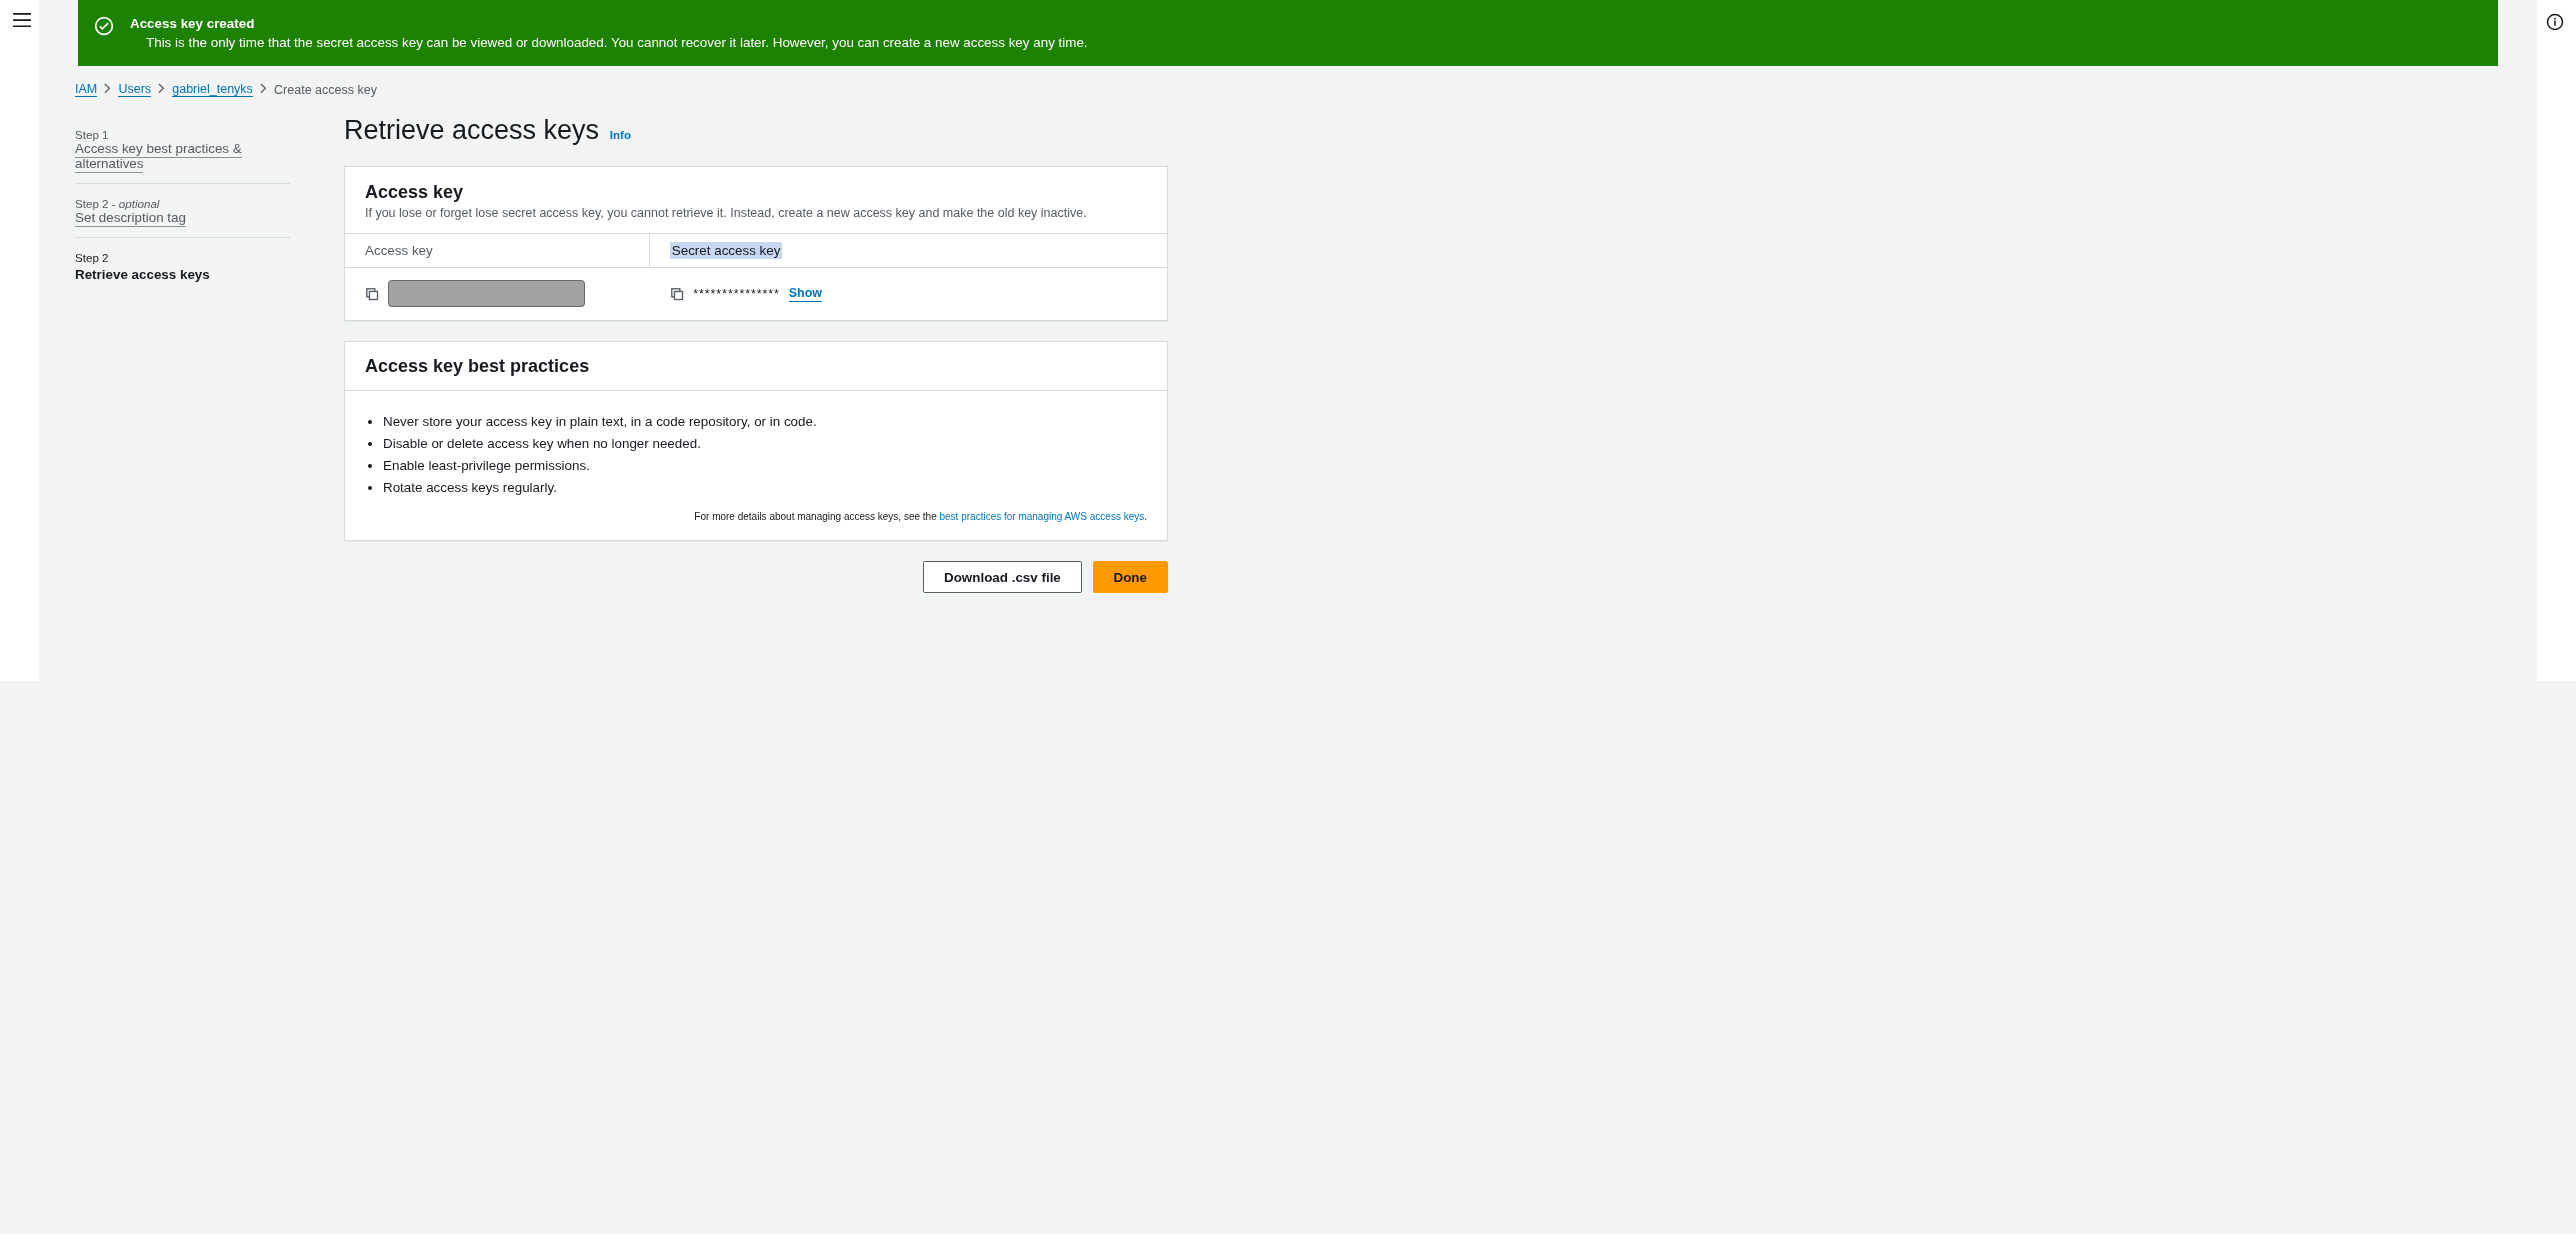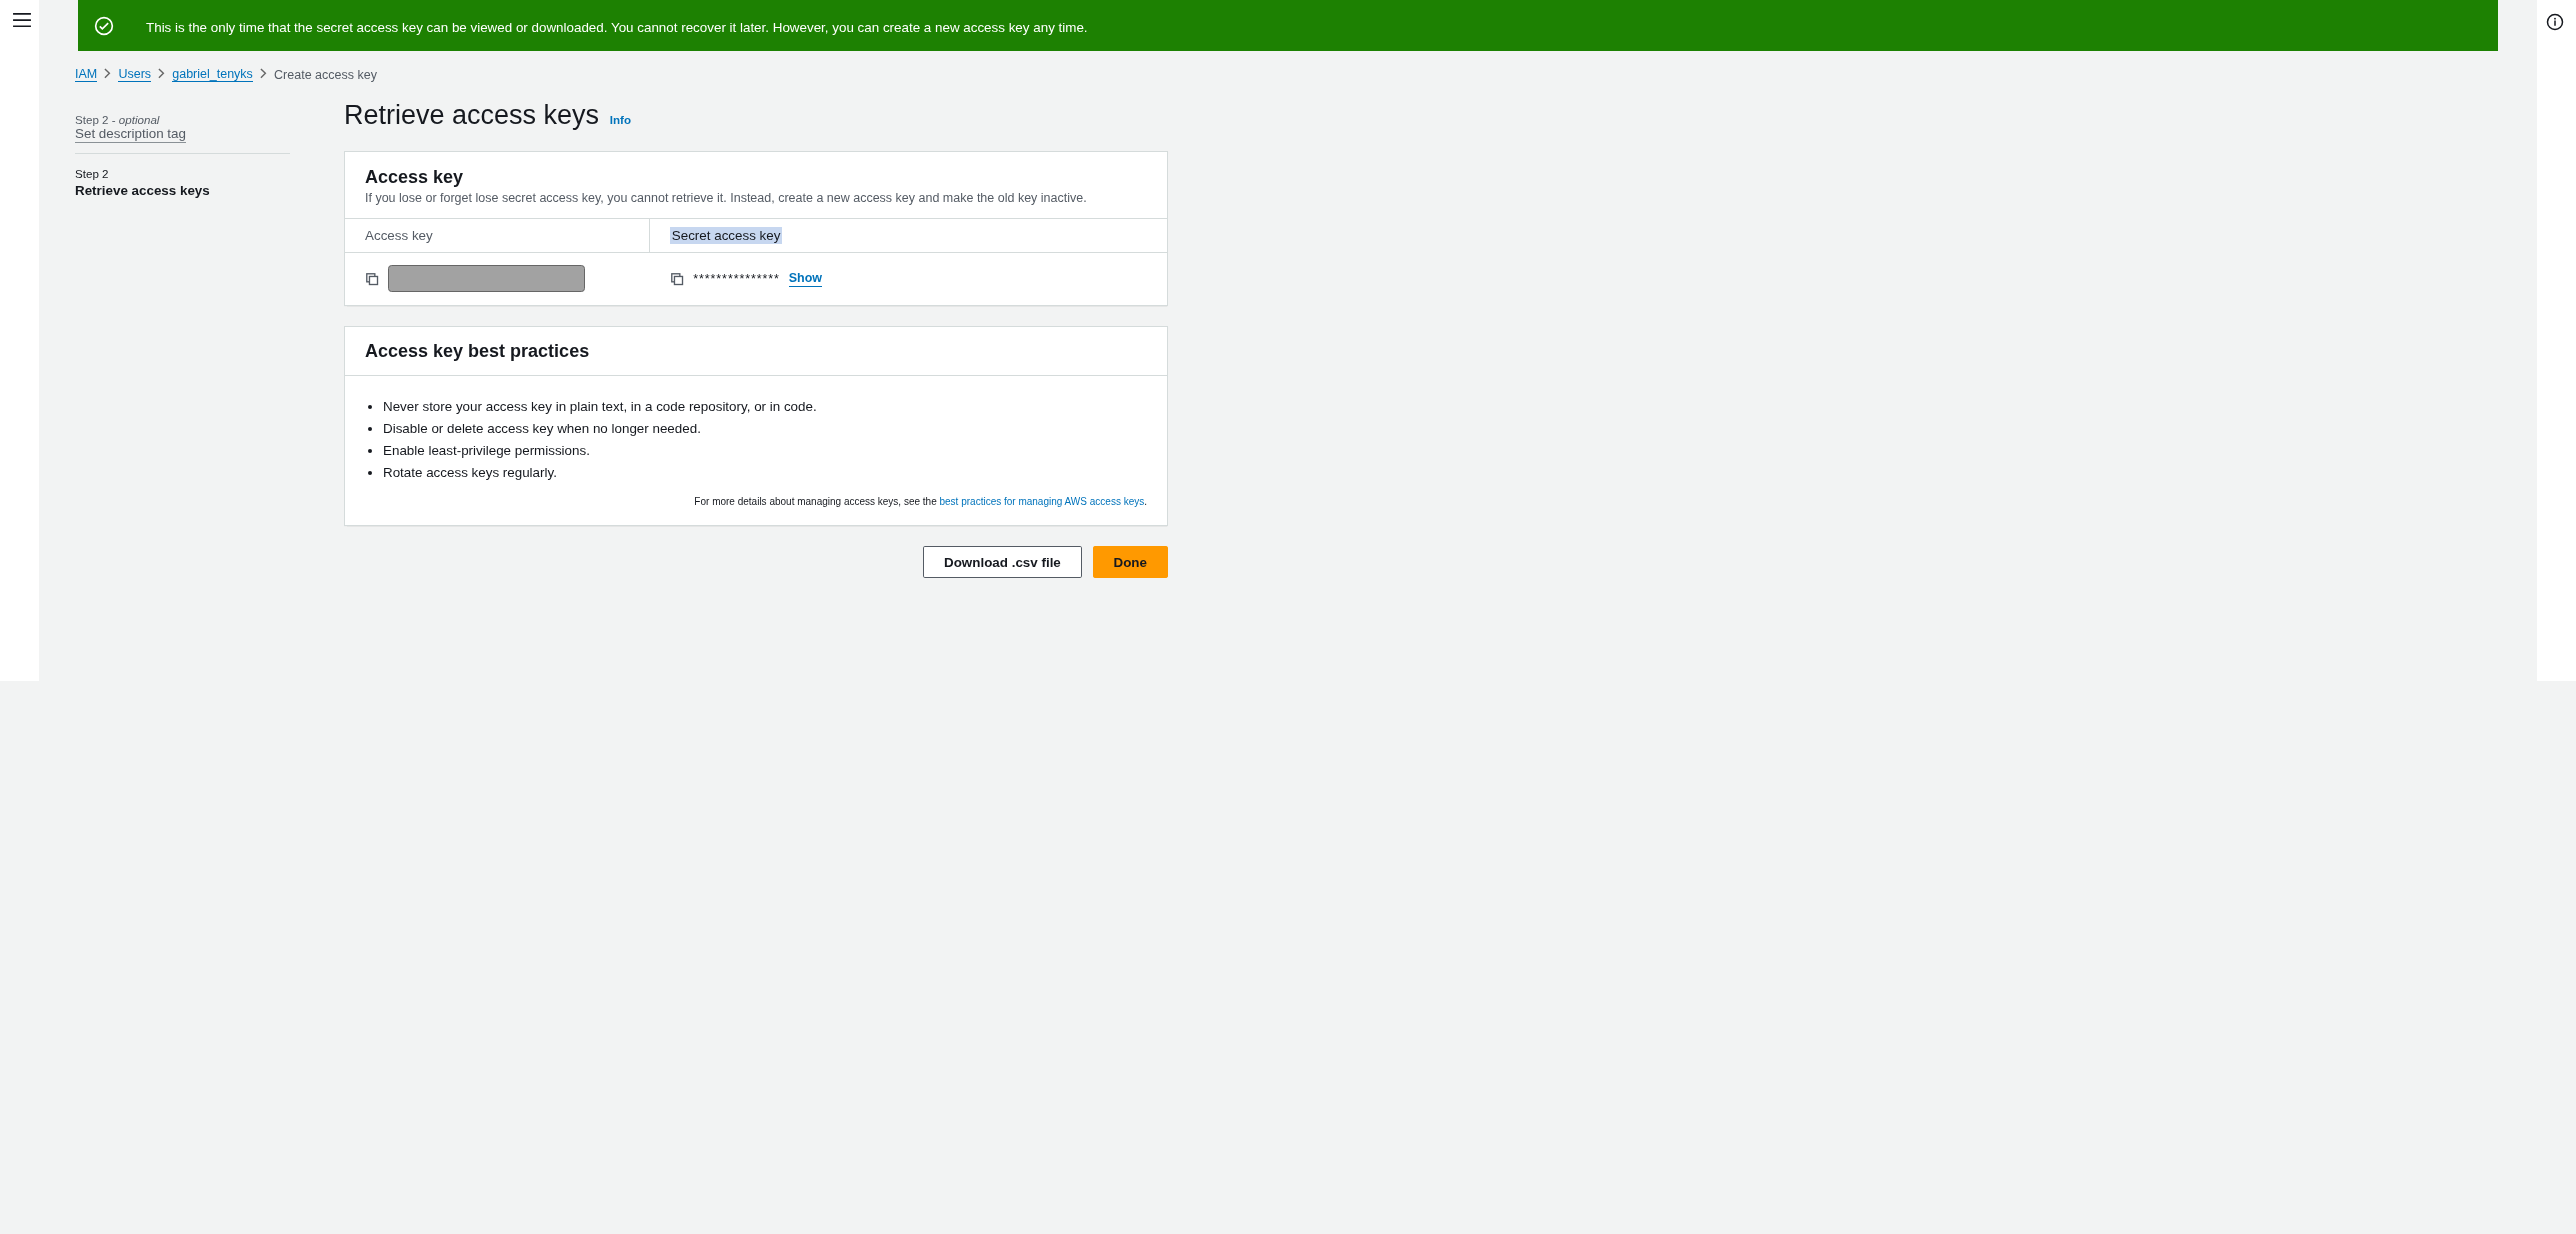--- a/index.html
+++ b/index.html
@@ -88,20 +88,21 @@
   <div class="middle">
 
     <div class="banner">
       <span class="banner-icon">
         <svg width="20" height="20" viewBox="0 0 24 24" fill="none">
             <circle cx="12" cy="12" r="10" stroke="#fff" stroke-width="2"></circle>
             <path d="M7 12.5l3 3 7-7" stroke="#fff" stroke-width="2" fill="none"></path>
           </svg>
       </span>
       <div>
+        <div class="title">Access key created</div>
         <div class="msg">This is the only time that the secret access key can be viewed or downloaded. You cannot recover it later. However, you can create a new access key any time.</div>
       </div>
     </div>
 
     <div class="content-wrap">
 
       <div class="breadcrumb">
         <a href="#">IAM</a>
         <span class="sep"><svg width="7.2" height="10.7" viewBox="0 0 8 12">
               <path d="M1 1l5 5-5 5" stroke="#666" stroke-width="1.6" fill="none"></path>
@@ -112,20 +113,24 @@
             </svg></span>
         <a href="#">gabriel_tenyks</a>
         <span class="sep"><svg width="7.2" height="10.7" viewBox="0 0 8 12">
               <path d="M1 1l5 5-5 5" stroke="#666" stroke-width="1.6" fill="none"></path>
             </svg></span>
         <span class="current">Create access key</span>
       </div>
 
       <div class="main-flex">
         <div class="steps">
+          <div class="step">
+            <div class="label">Step 1</div>
+            <span class="link">Access key best practices &amp; alternatives</span>
+          </div>
           <div class="step">
             <div class="label"><span>Step 2 - </span><span class="opt">optional</span></div>
             <span class="link">Set description tag</span>
           </div>
           <div class="step active">
             <div class="label">Step 2</div>
             <div class="name">Retrieve access keys</div>
           </div>
         </div>
 

